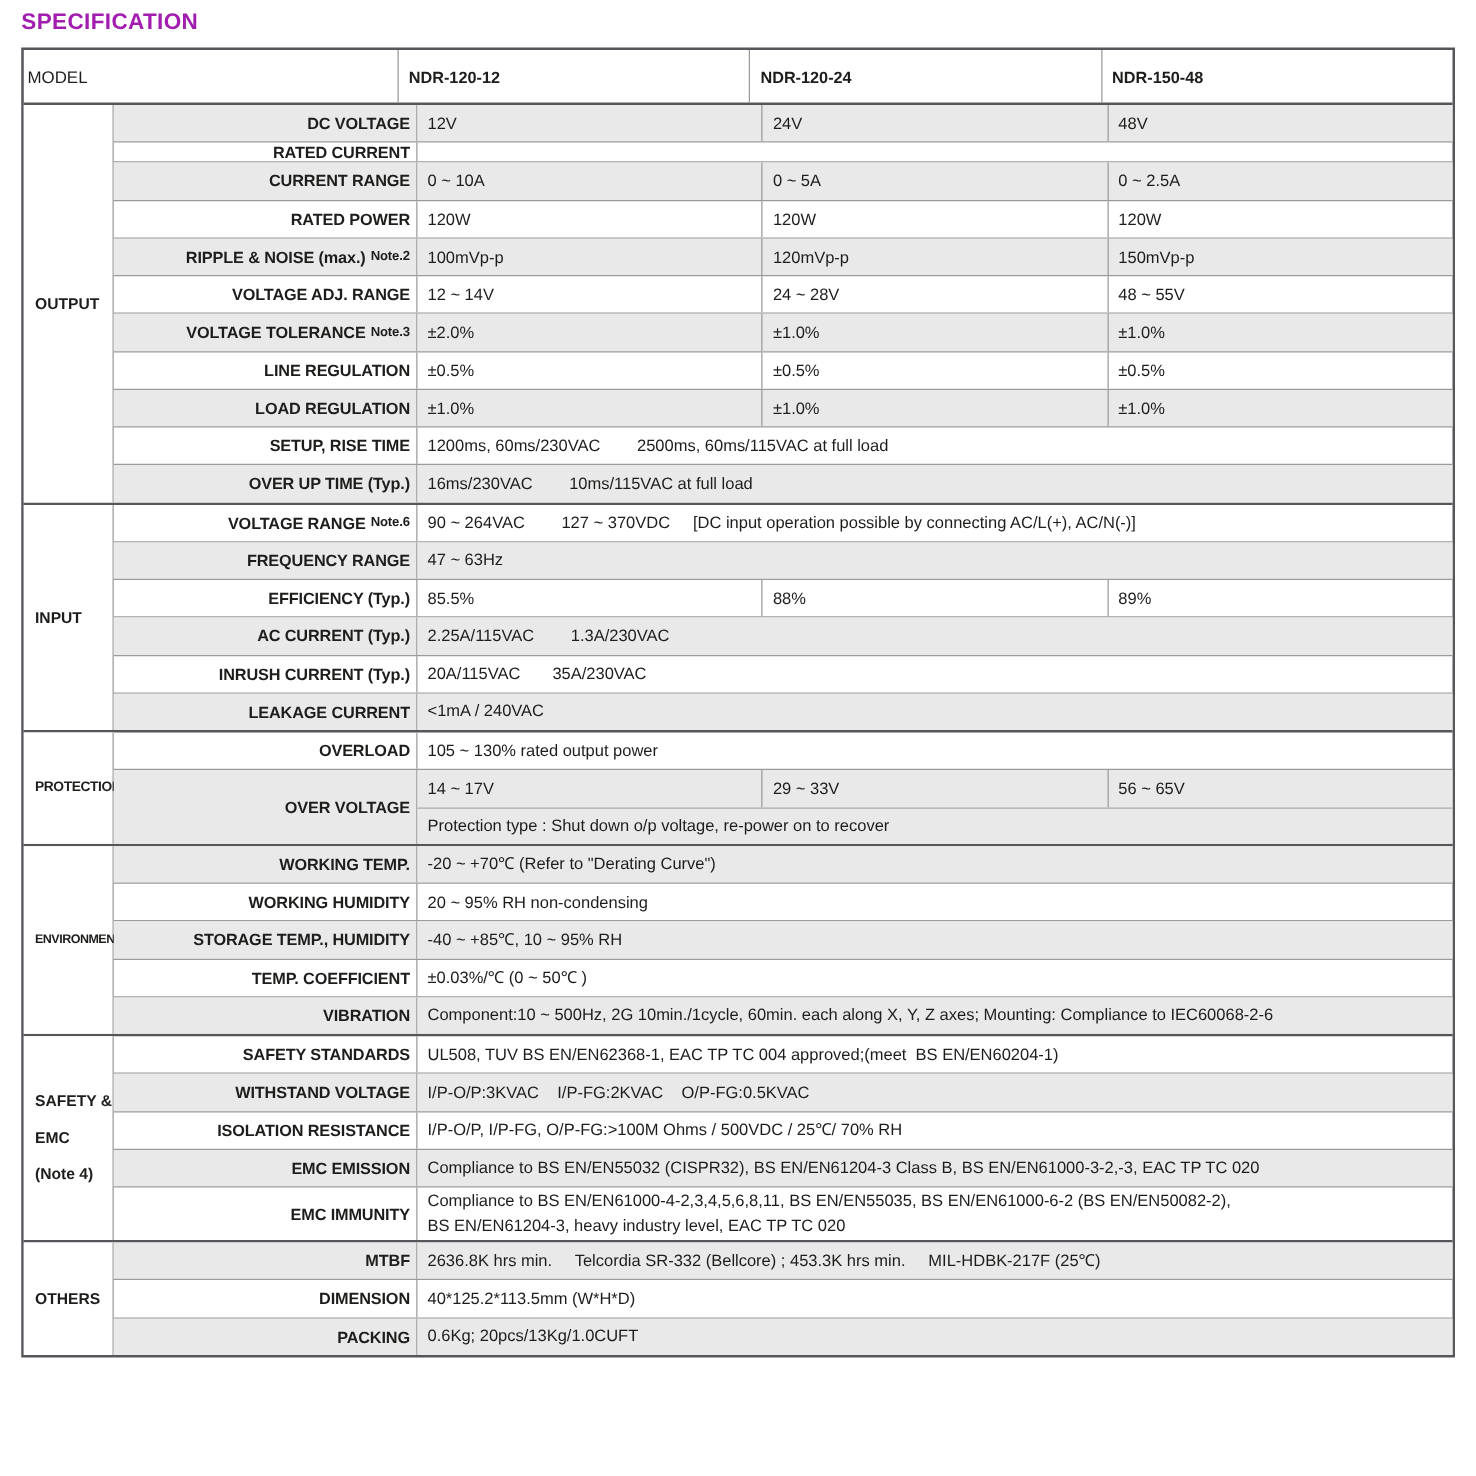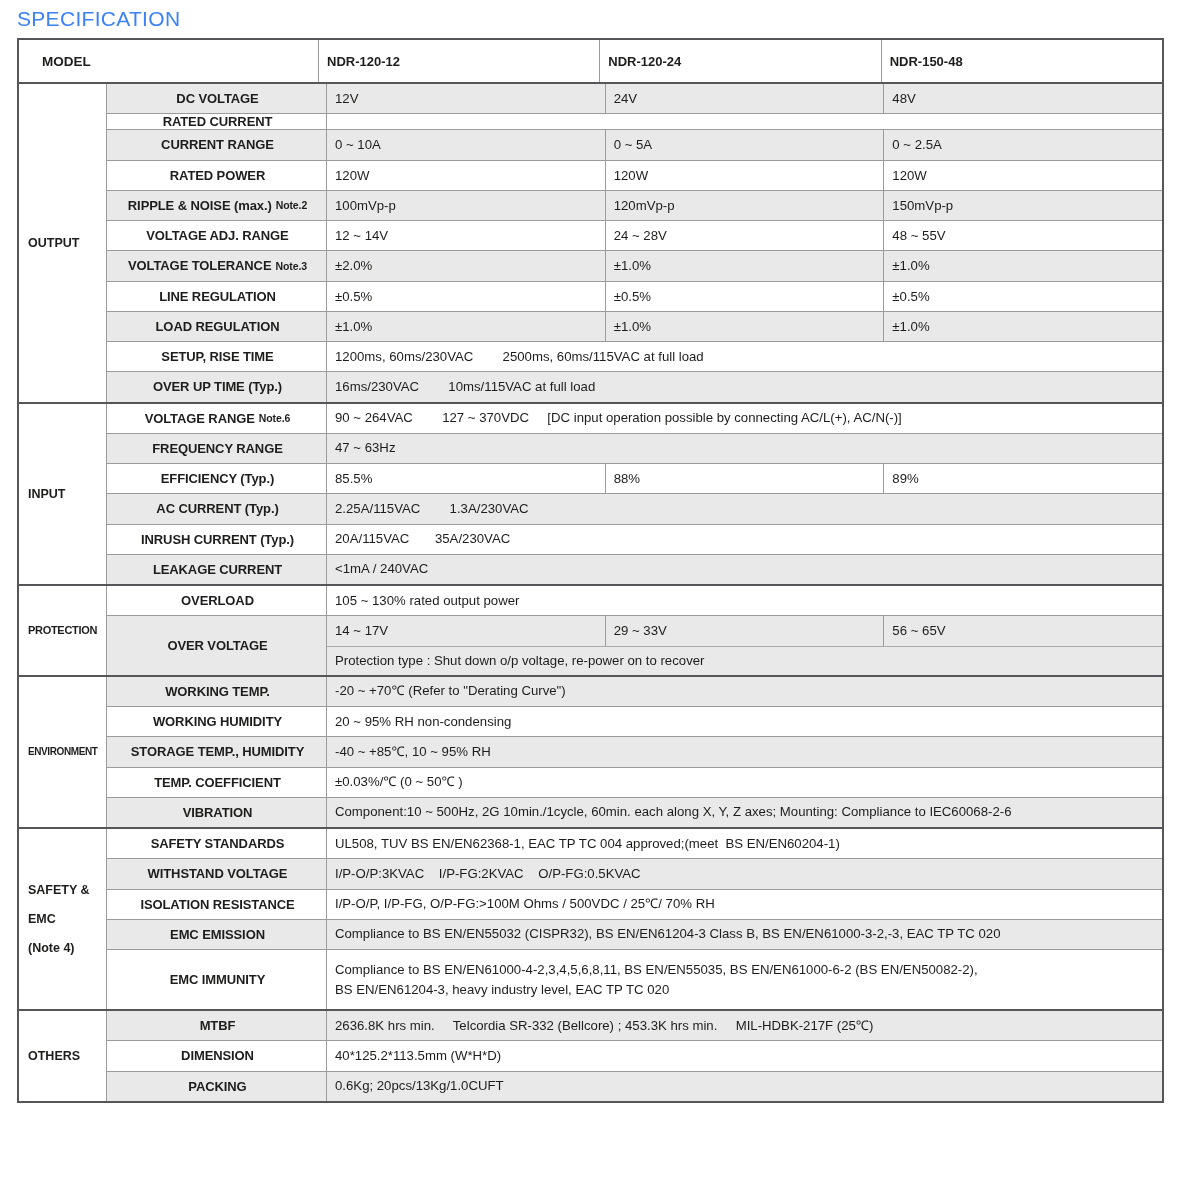--- a/index.html
+++ b/index.html
@@ -5,49 +5,49 @@
   :root{
     --shade:#e9e9e9;
     --outer:#54565a;
     --inner:#9b9b9b;
     --sub:#ababab;
     --txt:#1d1d1b;
   }
   *{box-sizing:border-box;margin:0;padding:0}
   html,body{width:1181px;height:1181px;background:#fff;overflow:hidden;
     font-family:"Liberation Sans",sans-serif;color:var(--txt)}
-  .title{position:absolute;left:17px;top:7px;font-size:21px;font-weight:normal;
-    letter-spacing:.3px;color:#3b82f6}
+  .title{position:absolute;left:17px;top:7px;font-size:18px;font-weight:bold;
+    letter-spacing:.3px;color:#a21caf}
   .spec-table{position:absolute;left:17px;top:38px;width:1147px;
     border:2px solid var(--outer);background:#fff}
   .header-row{display:flex;height:42px}
   .model-cell{width:300px;border-right:1px solid var(--inner);display:flex;
-    align-items:center;padding-left:23px;font-weight:bold;font-size:13.5px}
+    align-items:center;padding-left:3px;font-weight:normal;font-size:13.5px}
   .model-col{flex:1 1 0;display:flex;align-items:center;padding-left:8px;
     font-weight:bold;font-size:13px}
   .model-col + .model-col{border-left:1px solid var(--inner)}
   .section{display:flex;border-top:2px solid var(--outer)}
-  .sec-label{width:88px;border-right:1px solid var(--inner);display:flex;
+  .sec-label{width:72px;border-right:1px solid var(--inner);display:flex;
     align-items:center;padding-left:9px;font-weight:bold;font-size:12.5px;
     background:#fff;white-space:pre-line;line-height:1.3}
   .sec-label.long{font-size:11px;letter-spacing:-.3px}
   .sec-label.vlong{font-size:10px;letter-spacing:-.4px}
   .sec-label.multi{line-height:29px;font-size:12.5px}
   .sec-rows{flex:1;display:flex;flex-direction:column}
   .prow{display:flex}
   .prow + .prow{border-top:1px solid var(--inner)}
   .prow.shade .pcell,.prow.shade .vals{background:var(--shade)}
-  .pcell{width:220px;border-right:1px solid var(--inner);display:flex;
-    align-items:center;justify-content:center;
+  .pcell{width:243px;border-right:1px solid var(--inner);display:flex;
+    align-items:center;justify-content:flex-end;
     padding:0 5px 0 7px;font-weight:bold;font-size:13px;letter-spacing:-.1px}
   .pnote{font-size:10.5px;font-weight:bold;white-space:nowrap;padding-left:4px}
   .vals{flex:1;display:flex;flex-direction:column}
   .vline{height:29.25px;display:flex}
   .vline + .vline{border-top:1px solid var(--sub)}
-  .vline.dbl{height:59px}
+  .vline.dbl{height:42px}
   .vcell{flex:1 1 0;display:flex;align-items:center;padding-left:8px;
     font-size:13.2px;white-space:pre-wrap}
   .vcell + .vcell{border-left:1px solid var(--inner)}
   .vspan{flex:1;display:flex;align-items:center;padding-left:8px;
     font-size:13.2px;white-space:pre-wrap;line-height:1.5}
 </style>
 </head>
 <body>
 
 <div class="title">SPECIFICATION</div>

